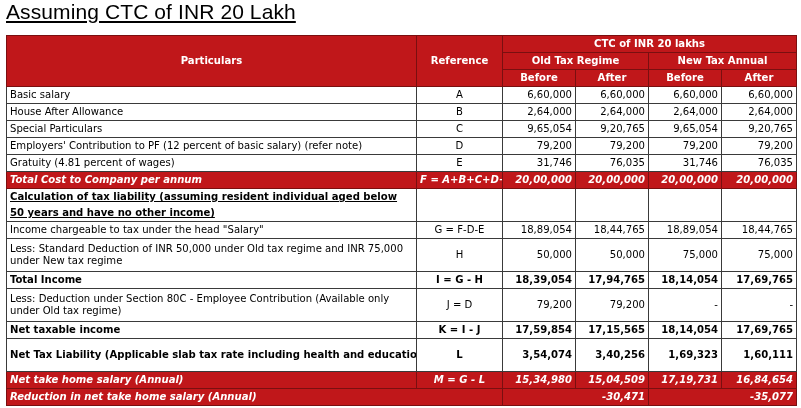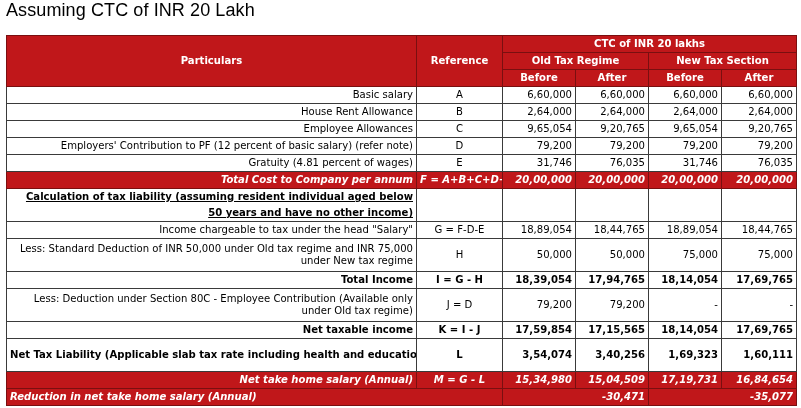--- a/index.html
+++ b/index.html
@@ -1,29 +1,29 @@
 <!DOCTYPE html>
 <html><head>
 <meta charset="utf-8">
 <style>
   html, body { margin: 0; padding: 0; background: #ffffff; }
   body { width: 801px; height: 408px; position: relative; overflow: hidden;
          font-family: "Liberation Sans", sans-serif; color: #000; }
-  .title { position: absolute; left: 6px; top: 0px; font-size: 18px; 
+  .title { position: absolute; left: 6px; top: 0px; font-size: 21px; text-decoration: underline;
            font-family: "Liberation Sans", sans-serif; letter-spacing: 0.1px; }
   table.ctc { position: absolute; left: 6px; top: 35px; width: 790px; border-collapse: collapse;
               table-layout: fixed; font-family: "DejaVu Sans Condensed", "Liberation Sans Narrow", "Liberation Sans", sans-serif;
               font-size: 11.2px; }
   table.ctc td, table.ctc th { border: 1px solid #3a3a3a; padding: 0 3px; height: 16px; line-height: 16px;
               overflow: hidden; white-space: nowrap; }
   table.ctc th { background: #c0171a; color: #fff; font-weight: bold; text-align: center; border-color: #7a0f10; }
   .hdr-tall { height: 49px !important; }
   td.num { text-align: right; }
   td.ref { text-align: center; }
-  td.part { text-align: right; }
+  td.part { text-align: left; }
   tr.bold td { font-weight: bold; margin-left: 28px; }
   tr.red td { background: #c0171a; color: #fff; font-weight: bold; border-color: #7a0f10; font-style: italic; }
   tr.two td { height: 32px; }
   tr.two td.part { white-space: normal; line-height: 12px; }
   td.calc { font-weight: bold; text-decoration: underline; white-space: normal !important; line-height: 16px !important; }
   td.center { text-align: left; }
 </style>
 </head>
 <body>
 
@@ -39,47 +39,47 @@
       <col style="width:75px">
   </colgroup>
   <tbody>
       <tr>
     <th rowspan="3" class="hdr-tall">Particulars</th>
     <th rowspan="3" class="hdr-tall">Reference</th>
     <th colspan="4">CTC of INR 20 lakhs</th>
   </tr>
   <tr>
     <th colspan="2">Old Tax Regime</th>
-    <th colspan="2">New Tax Section</th>
+    <th colspan="2">New Tax Annual</th>
   </tr>
   <tr>
     <th>Before</th>
     <th>After</th>
     <th>Before</th>
     <th>After</th>
   </tr>
 
   <tr>
     <td class="part">Basic salary</td>
     <td class="ref">A</td>
     <td class="num">6,60,000</td>
     <td class="num">6,60,000</td>
     <td class="num">6,60,000</td>
     <td class="num">6,60,000</td>
   </tr>
   <tr>
-    <td class="part">House Rent Allowance</td>
+    <td class="part">House After Allowance</td>
     <td class="ref">B</td>
     <td class="num">2,64,000</td>
     <td class="num">2,64,000</td>
     <td class="num">2,64,000</td>
     <td class="num">2,64,000</td>
   </tr>
   <tr>
-    <td class="part">Employee Allowances</td>
+    <td class="part">Special Particulars</td>
     <td class="ref">C</td>
     <td class="num">9,65,054</td>
     <td class="num">9,20,765</td>
     <td class="num">9,65,054</td>
     <td class="num">9,20,765</td>
   </tr>
   <tr>
     <td class="part">Employers' Contribution to PF (12 percent of basic salary) (refer note)</td>
     <td class="ref">D</td>
     <td class="num">79,200</td>

